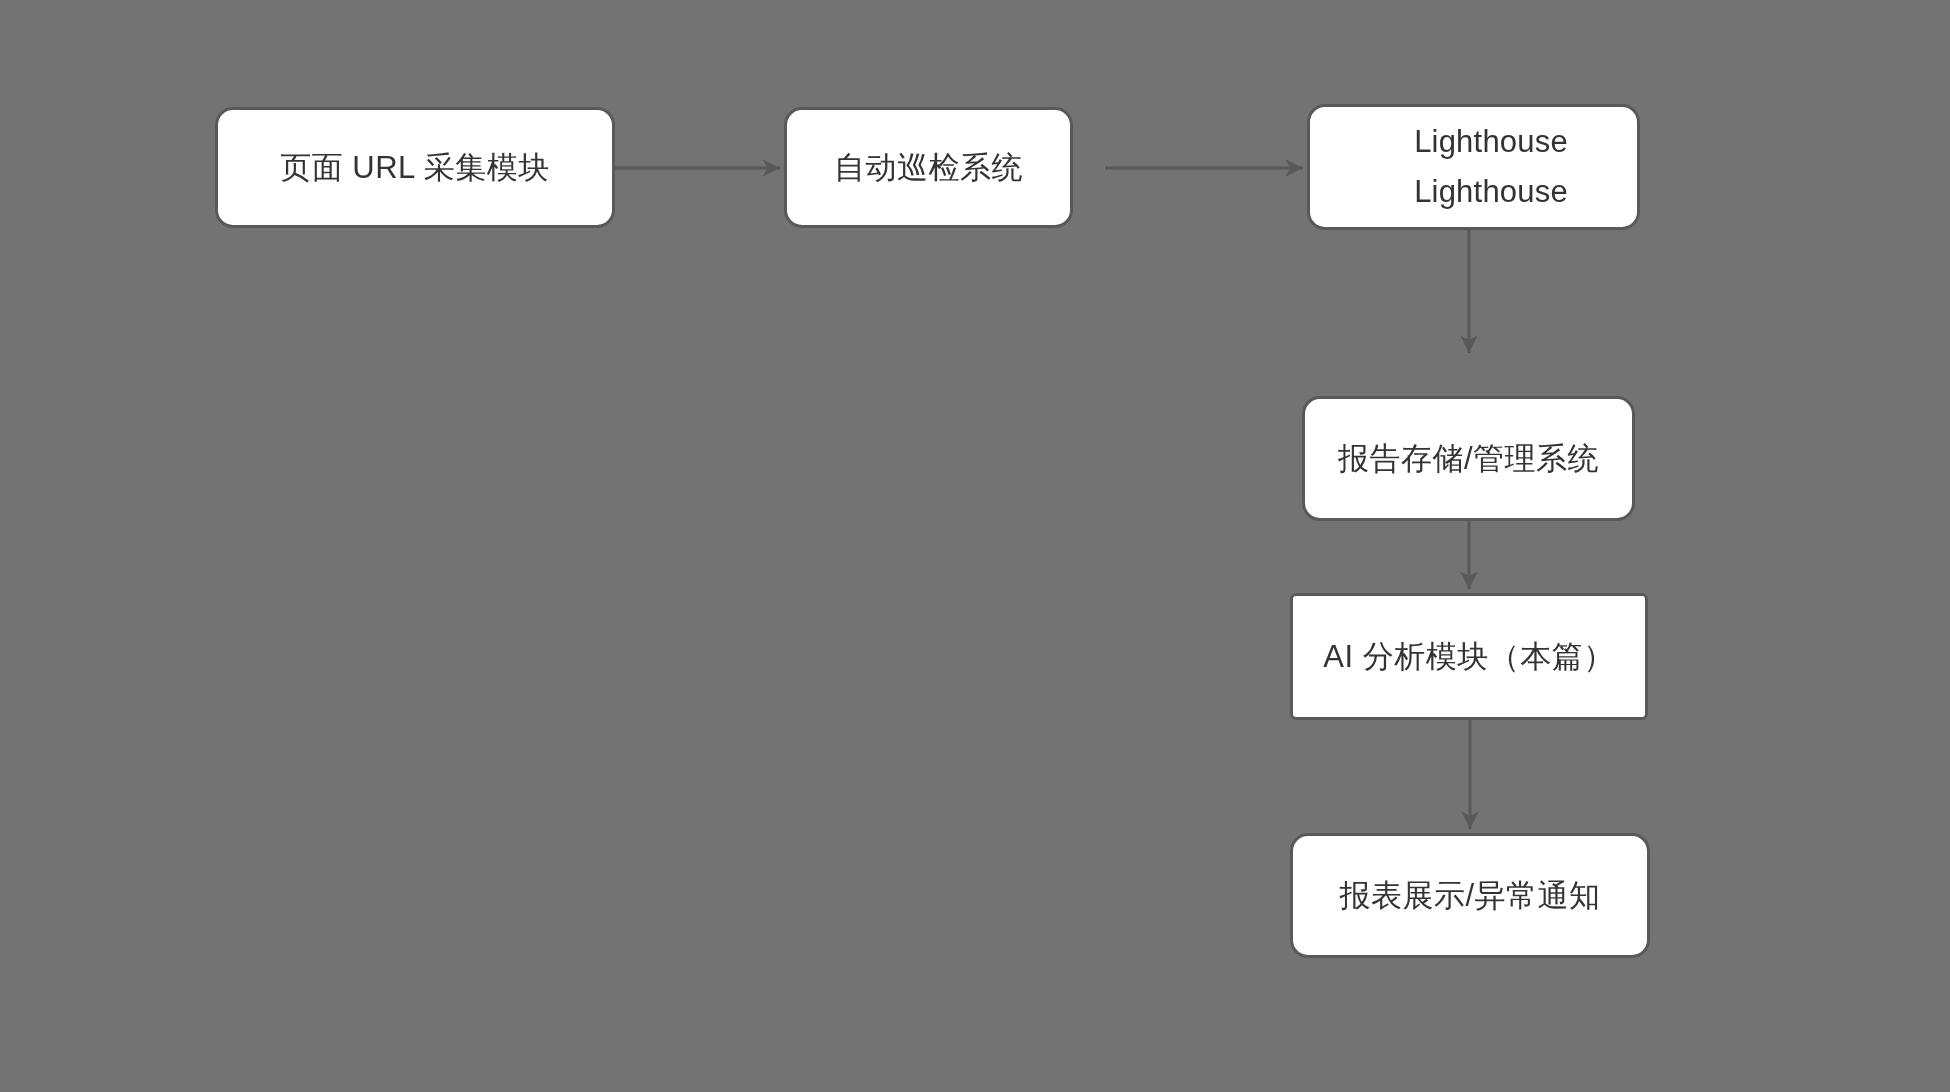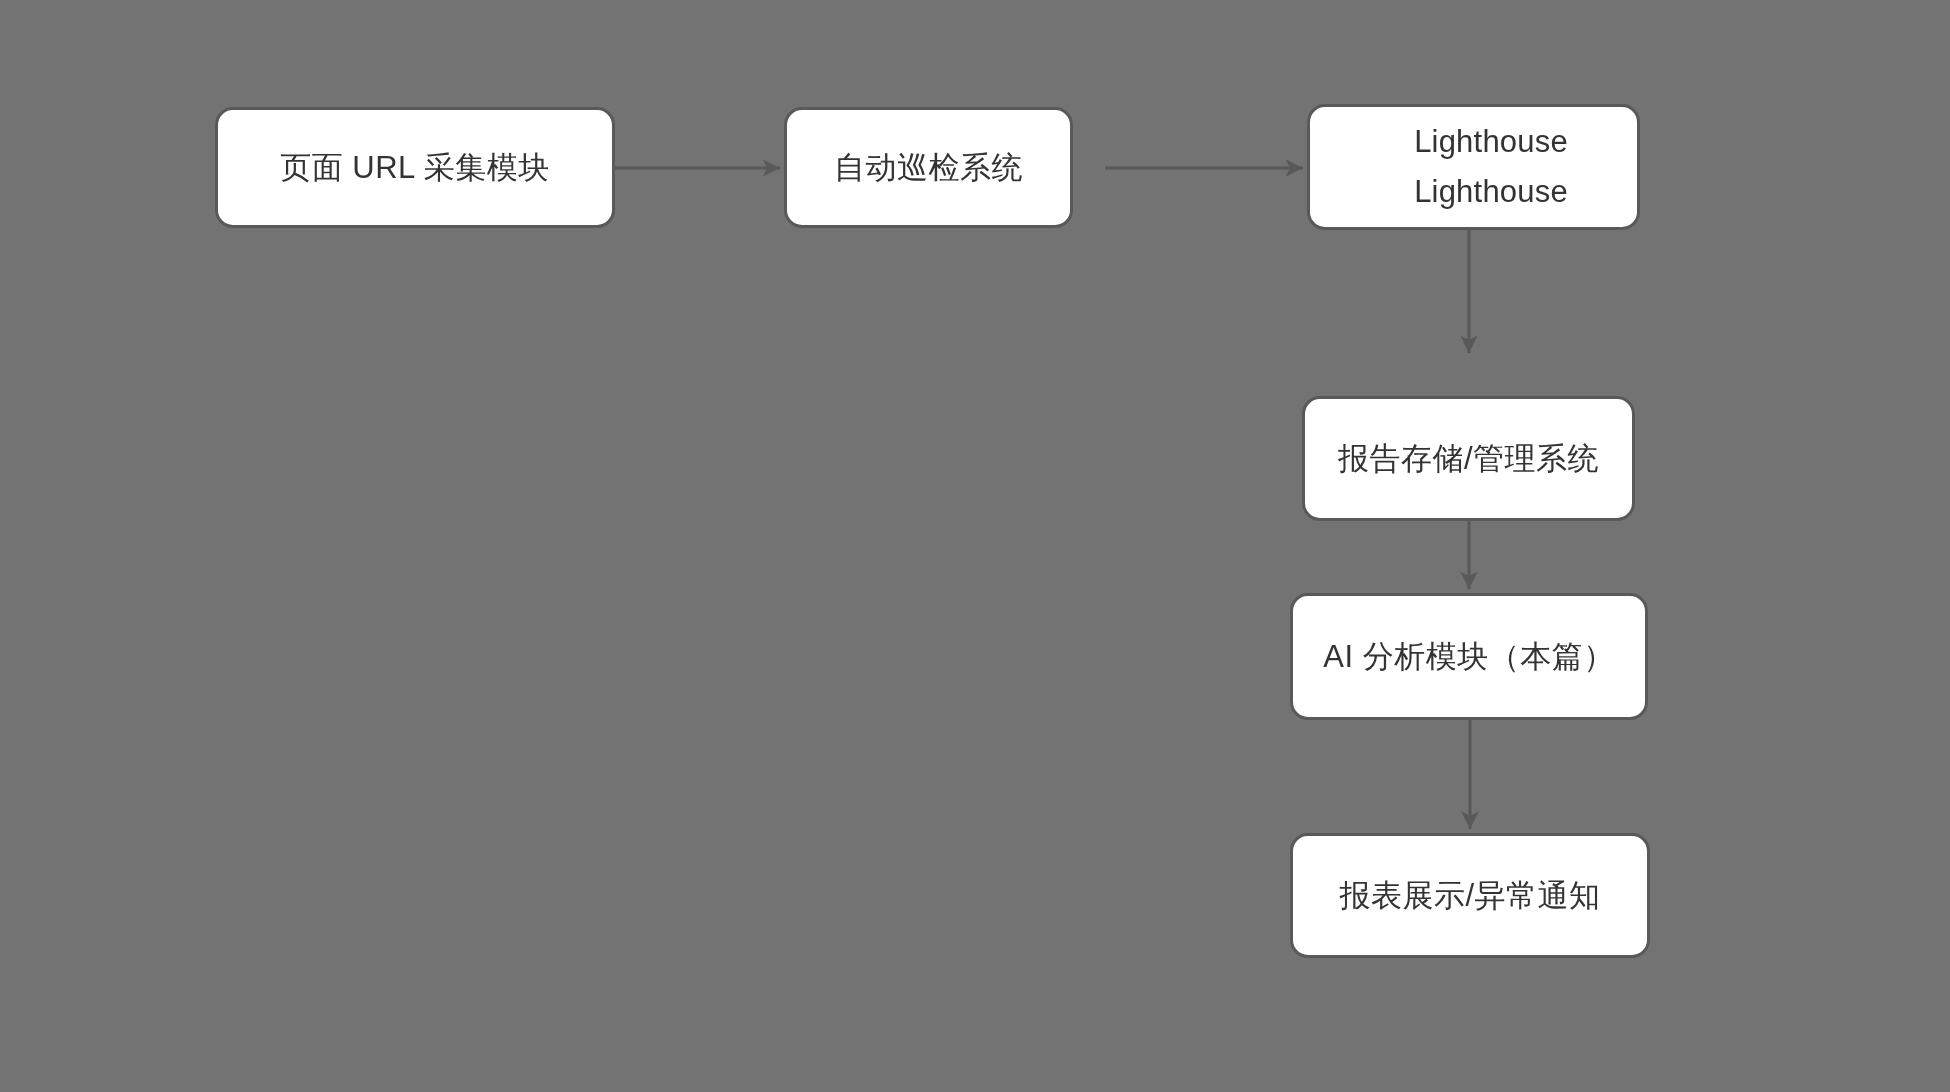--- a/index.html
+++ b/index.html
@@ -42,21 +42,21 @@
   }
   .node-label.latin {
     line-height: 1.6;
     letter-spacing: 0.2px;
     margin-left: 35px;
   }
   #node-page-url-collector        { left: 215px;  top: 107px; width: 400px; height: 121px; }
   #node-auto-inspection-system    { left: 784px;  top: 107px; width: 289px; height: 121px; }
   #node-lighthouse-puppeteer      { left: 1307px; top: 104px; width: 333px; height: 126px; }
   #node-report-storage-management { left: 1302px; top: 376px; width: 333px; height: 125px; margin-top: 20px; }
-  #node-ai-analysis-module        { left: 1290px; top: 593px; width: 358px; height: 127px; }
+  #node-ai-analysis-module        { left: 1290px; top: 593px; width: 358px; height: 127px; border-radius: 6px; }
   #node-report-display-notify     { left: 1290px; top: 833px; width: 360px; height: 125px; }
   .edges-overlay {
     position: absolute;
     left: 0; top: 0;
     width: 1950px;
     height: 1092px;
     pointer-events: none;
   }
   .edge-line {
     stroke: #595959;

